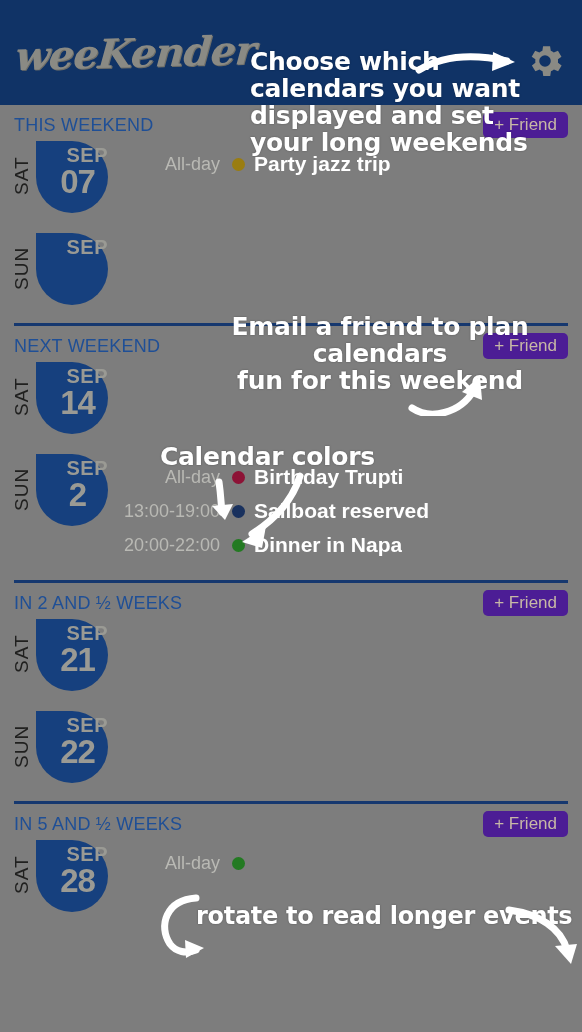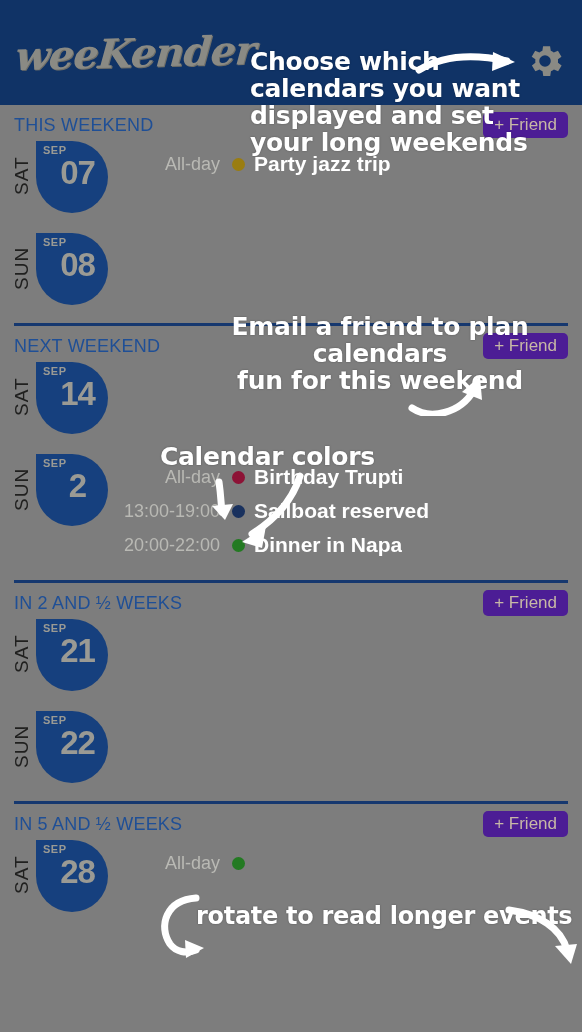--- a/index.html
+++ b/index.html
@@ -84,25 +84,25 @@
     position: relative;
     width: 72px; height: 72px;
     background: #16407e;
     border-radius: 0 50% 50% 50%;
     flex: 0 0 auto;
     margin-left: 2px;
     color: #9a9a94;
     text-align: center;
   }
   .date-mon {
-    font-size: 11px; font-weight: bold;
+    font-size: 20px; font-weight: bold;
     letter-spacing: .5px;
     padding-top: 4px;
     line-height: 1;
-    text-align: left; padding-left: 7px;
+    text-align: right; padding-left: 23px;
   }
   .date-num {
     font-size: 33px; font-weight: bold;
     line-height: 1.05;
     letter-spacing: -1px;
     margin-left: 11px;
   }
 
   
   .events { flex: 1; padding-left: 14px; padding-top: 6px; min-width: 0; }
@@ -176,21 +176,20 @@
               <div class="ev-dot" style="background: rgb(154, 125, 16);"></div>
               <div class="ev-title">Party jazz trip</div>
             </div>
           </div>
         </div>
         <div class="spacer-day"></div>
         <div class="day-row">
           <div class="dow">SUN</div>
           <div class="date-badge">
             <div class="date-mon">SEP</div>
-            <div class="date-num">08</div>
           </div>
         </div>
         <div class="spacer-day"></div>
       </div>
       <div class="section">
         <div class="divider"></div>
         <div class="section-head">
           <div class="section-title">NEXT WEEKEND</div>
           <div class="friend-btn">+ Friend</div>
         </div>

